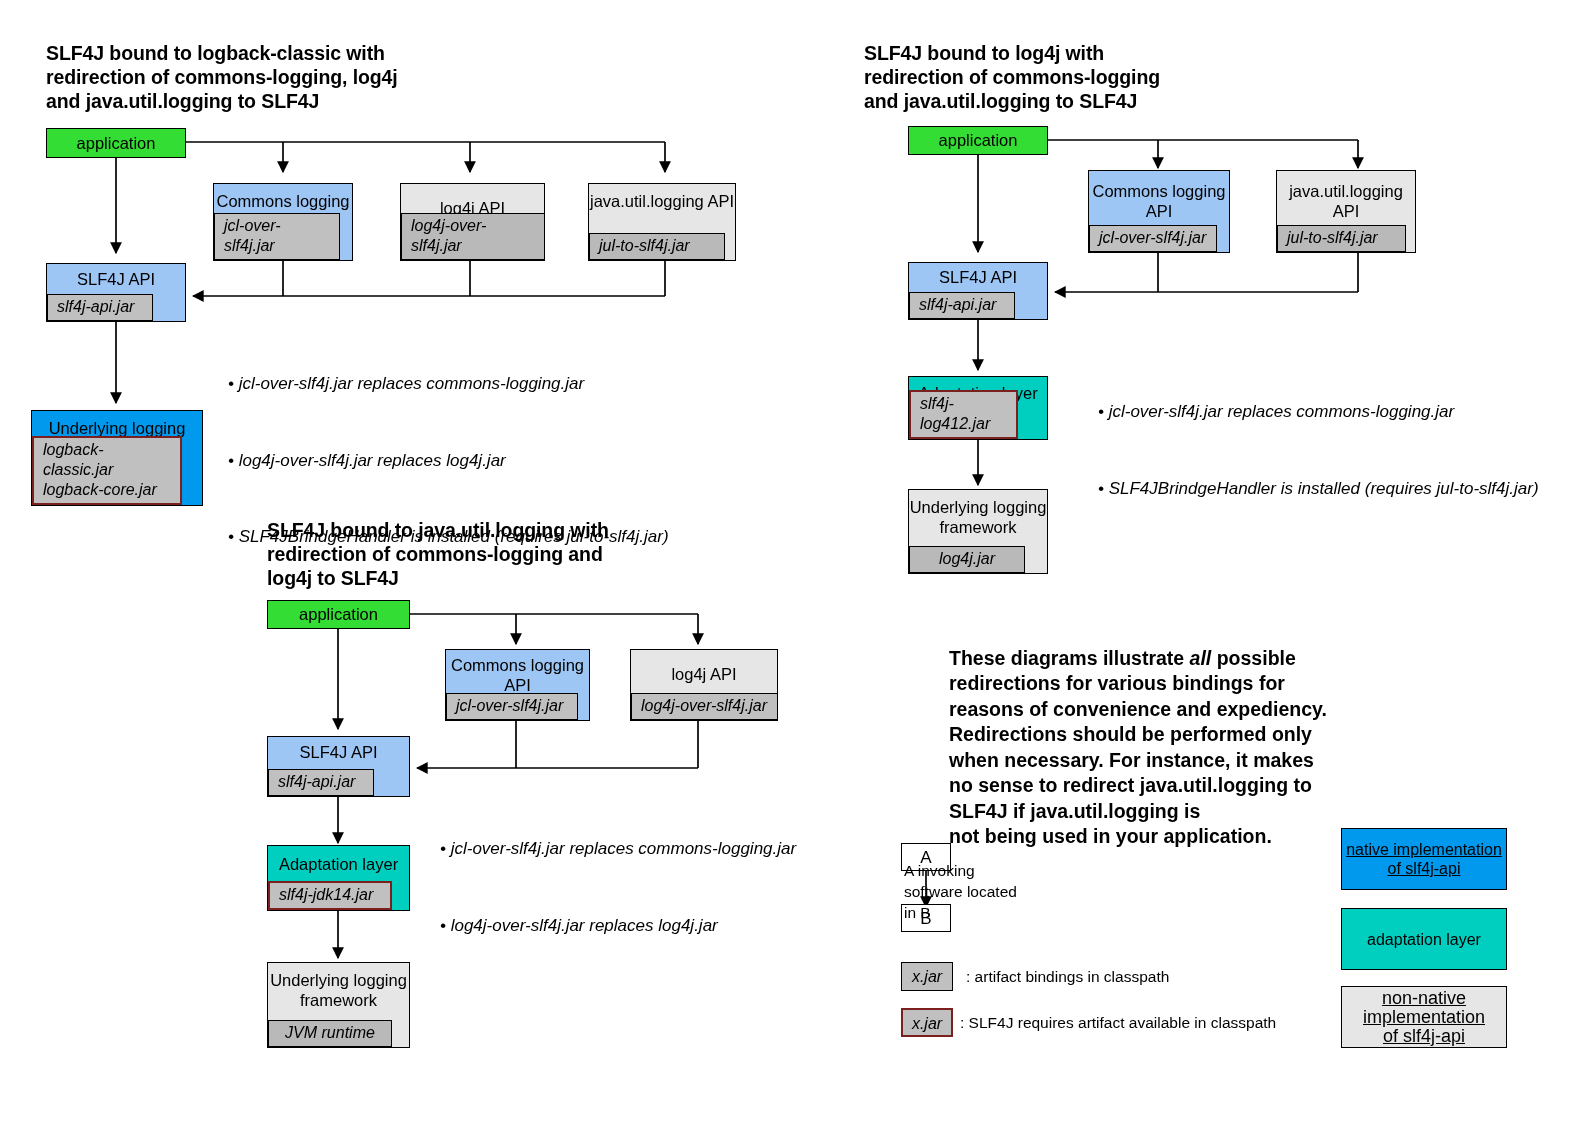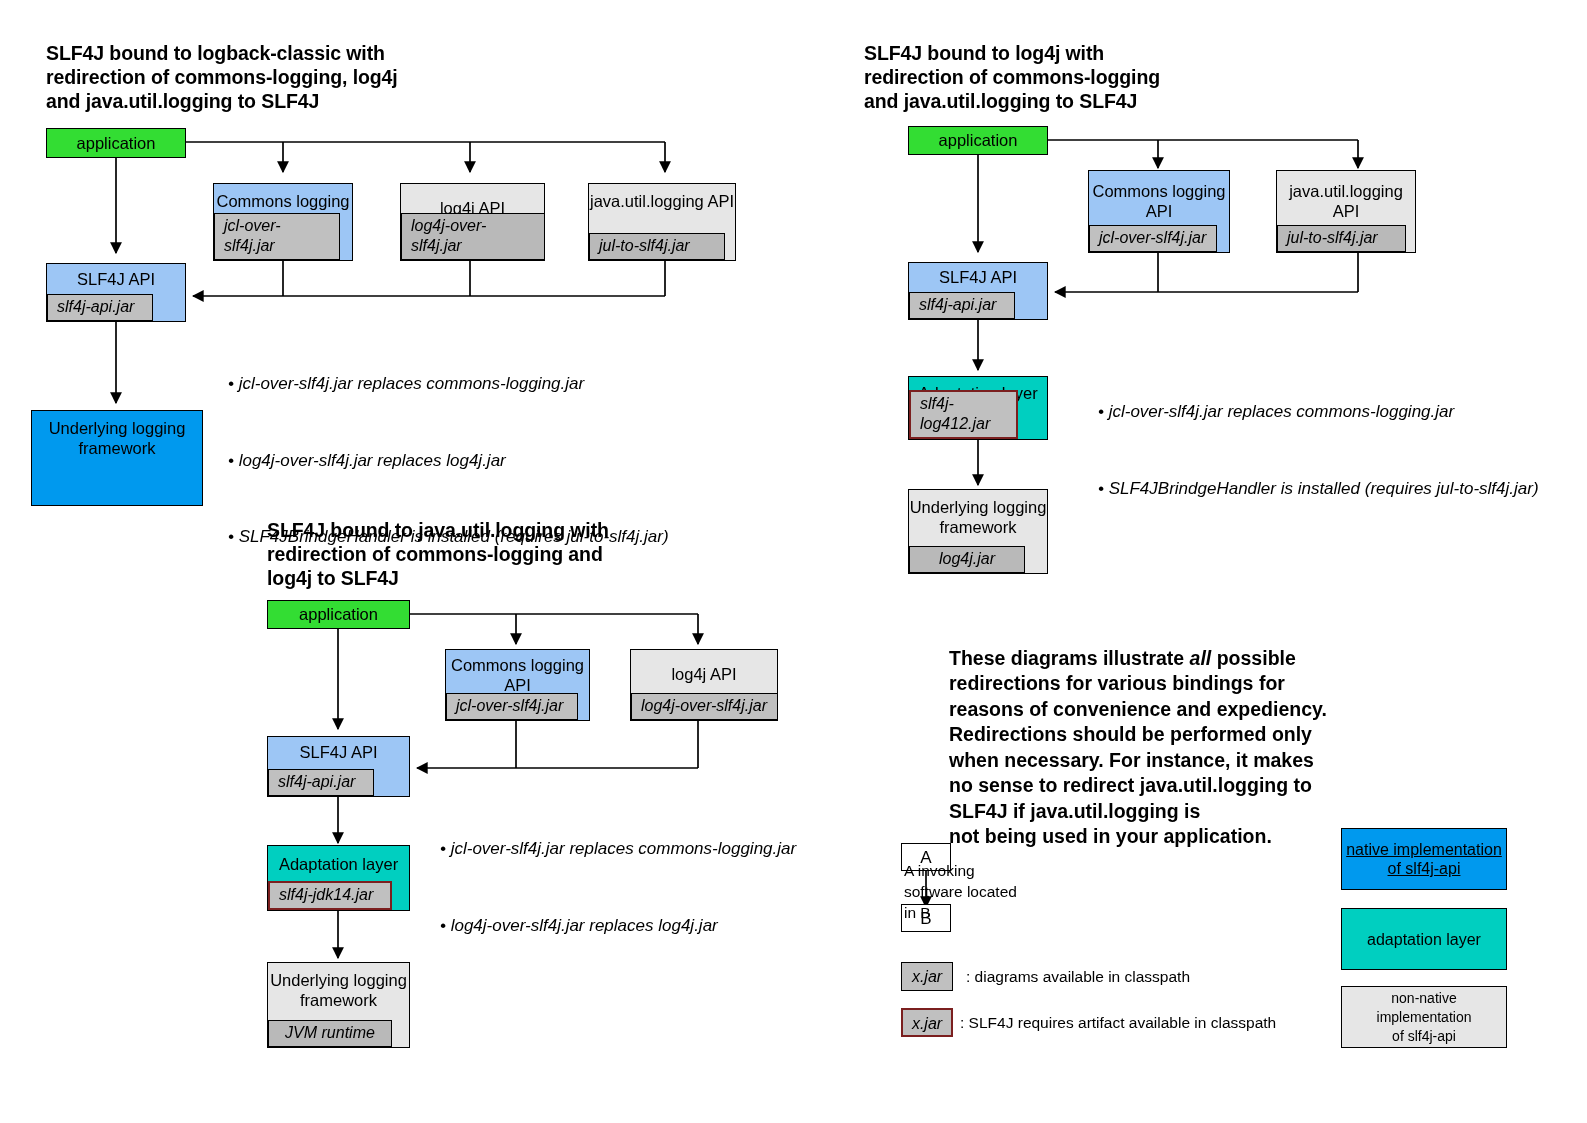--- a/index.html
+++ b/index.html
@@ -38,21 +38,21 @@
   .legend-text{position:absolute;font-size:15.5px;line-height:21px;white-space:pre-line;}
   .legend-note{position:absolute;font-size:15.5px;line-height:21px;white-space:nowrap;}
 
   .ab-box{position:absolute;border:1.6px solid #000;background:#fff;box-sizing:border-box;
           text-align:center;font-size:17px;line-height:28px;}
 
   .swatch{position:absolute;border:1.6px solid #000;box-sizing:border-box;
           display:flex;align-items:center;justify-content:center;text-align:center;}
   .swatch span{display:block;line-height:19px;}
   .sw-lg span{font-size:16px;}
-  .sw-sm span{font-size:14px;}
+  .sw-sm span{font-size:18px;text-decoration:underline;}
 
   .keybox{position:absolute;background:#c0c0c0;border:1.6px solid #000;box-sizing:border-box;
           font-style:italic;font-size:16px;text-align:center;line-height:27px;}
   .keybox.binding{border:2.4px solid #7b1f1f;}
 </style>
 </head>
 <body>
 
 <div class="canvas">
 
@@ -128,20 +128,22 @@
   </div>
 
   <div class="node absapi" style="left:46px;top:263px;width:140px;height:59px;">
     <span class="cap" style="padding-top:5px;">SLF4J API</span>
     <span class="jar" style="width:106px;">slf4j-api.jar</span>
   </div>
 
   <div class="node native" style="left:31px;top:410px;width:172px;height:96px;">
     <span class="cap">Underlying logging
 framework</span>
+    <span class="jar binding" style="width:150px;">logback-classic.jar
+logback-core.jar</span>
   </div>
 
   <div class="bullets" style="left:228px;top:320px;">
     <div>• jcl-over-slf4j.jar replaces commons-logging.jar</div>
     <div>• log4j-over-slf4j.jar replaces log4j.jar</div>
     <div>• SLF4JBrindgeHandler is installed (requires jul-to-slf4j.jar)</div>
   </div>
 
   <div class="title" style="left:864px;top:41px;width:430px;">SLF4J bound to log4j with
 redirection of commons-logging
@@ -241,21 +243,21 @@
     <span>A</span>
   </div>
   <div class="ab-box" style="left:901px;top:904px;width:50px;height:28px;">
     <span>B</span>
   </div>
   <div class="legend-text" style="left:904px;top:860px;">A invoking
 software located
 in B</div>
 
   <div class="keybox" style="left:901px;top:962px;width:52px;height:29px;">x.jar</div>
-  <div class="legend-note" style="left:966px;top:966px;">: diagrams available in classpath</div>
+  <div class="legend-note" style="left:966px;top:966px;">: artifact bindings in classpath</div>
 
   <div class="keybox binding" style="left:901px;top:1008px;width:52px;height:29px;">x.jar</div>
   <div class="legend-note" style="left:960px;top:1012px;">: SLF4J requires artifact available in classpath</div>
 
   <div class="swatch sw-lg native" style="left:1341px;top:828px;width:166px;height:62px;">
     <span style="white-space:pre-line;text-decoration:underline;">native implementation
 of slf4j-api</span>
   </div>
   <div class="swatch sw-lg adapt" style="left:1341px;top:908px;width:166px;height:62px;">
     <span style="white-space:pre-line;">adaptation layer</span>

